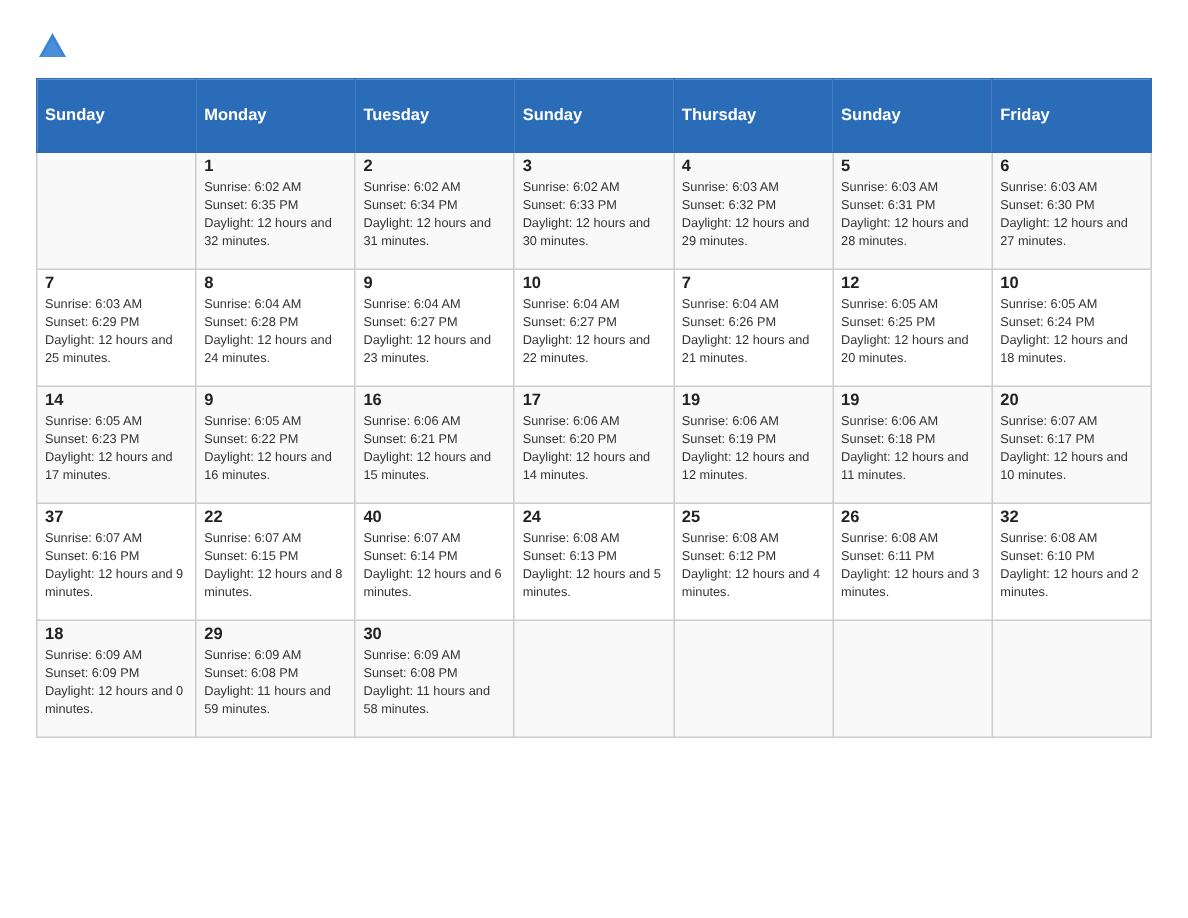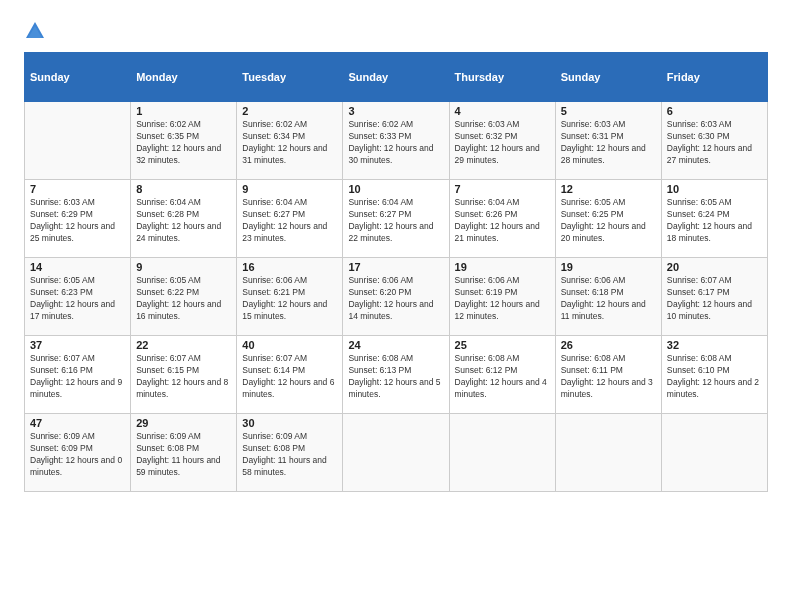--- a/index.html
+++ b/index.html
@@ -250,21 +250,21 @@
             <div class="day-num">26</div>
             <div class="day-info">Sunrise: 6:08 AM<br>Sunset: 6:11 PM<br>Daylight: 12 hours and 3 minutes.</div>
           </td>
           <td>
             <div class="day-num">32</div>
             <div class="day-info">Sunrise: 6:08 AM<br>Sunset: 6:10 PM<br>Daylight: 12 hours and 2 minutes.</div>
           </td>
         </tr>
         <tr>
           <td>
-            <div class="day-num">47</div>
+            <div class="day-num">18</div>
             <div class="day-info">Sunrise: 6:09 AM<br>Sunset: 6:09 PM<br>Daylight: 12 hours and 0 minutes.</div>
           </td>
           <td>
             <div class="day-num">29</div>
             <div class="day-info">Sunrise: 6:09 AM<br>Sunset: 6:08 PM<br>Daylight: 11 hours and 59 minutes.</div>
           </td>
           <td>
             <div class="day-num">30</div>
             <div class="day-info">Sunrise: 6:09 AM<br>Sunset: 6:08 PM<br>Daylight: 11 hours and 58 minutes.</div>
           </td>

